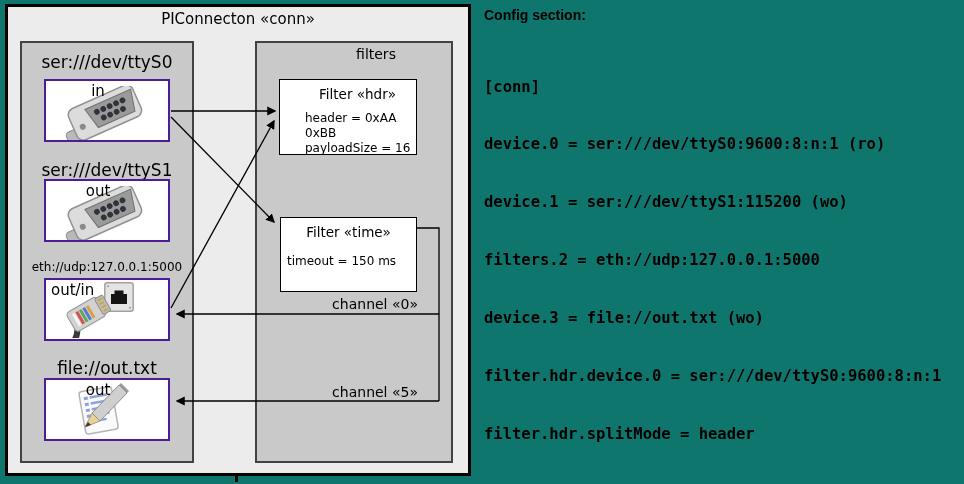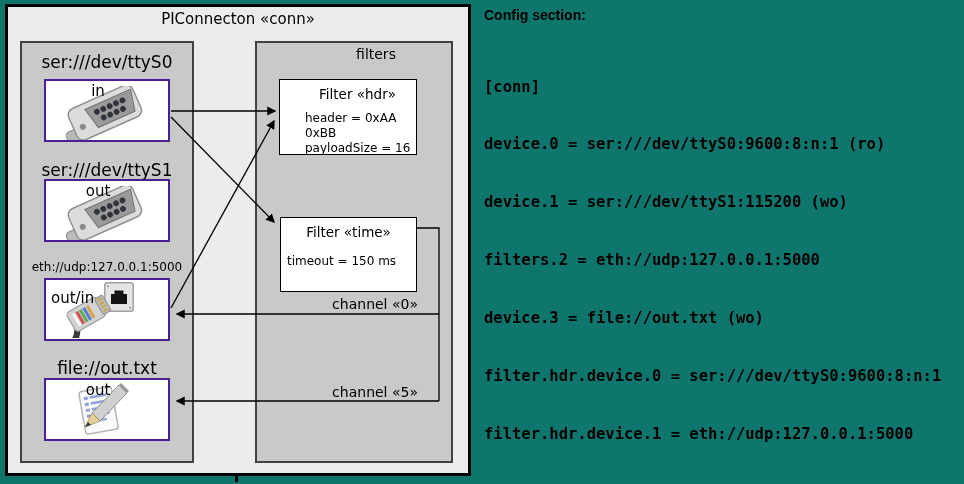--- a/index.html
+++ b/index.html
@@ -18,21 +18,21 @@
            border:2px solid #424242; }
   .devices-panel { left:12px; width:174px; }
   .filters-panel { left:247px; width:198px; }
 
   .device-label { position:absolute; left:0; width:100%; text-align:center; font-size:17px; }
   .device-label.small { font-size:12px; }
   .device-box { position:absolute; left:22px; width:126px; height:63px;
                 background:#ffffff; border:2px solid #4c1d95; }
   .mode-label { position:absolute; top:1px; left:0; width:100%; text-align:center;
                 font-size:15px; padding-right:18px; z-index:3; }
-  .mode-label.corner { text-align:left; padding:8px 0 0 5px; width:auto; }
+  .mode-label.corner { text-align:left; padding:0 0 0 5px; width:auto; }
   .dev-icon { position:absolute; z-index:1; }
 
   .filters-title { position:absolute; top:3px; left:0; width:100%; text-align:center;
                    font-size:14px;padding-left:44px; }
   .filter-box { position:absolute; background:#ffffff; border:1px solid #000; z-index:2; }
   .filter-hdr  { left:22px; top:36px; width:138px; height:76px;padding-left:19px; }
   .filter-time { left:23px; top:132px; width:137px; height:75px;margin-top:42px; }
   .filter-title { text-align:center; margin-top:6px; font-size:13.5px; }
   .filter-props { margin:9px 0 0 6px; font-size:12px; line-height:15px; }
   .filter-time .filter-props { margin-top:14px; }
@@ -210,21 +210,20 @@
 
   <div class="config">
     <div class="config-heading">Config section:</div>
     <div class="config-lines">
       <div>[conn]</div>
       <div>device.0 = ser:///dev/ttyS0:9600:8:n:1 (ro)</div>
       <div>device.1 = ser:///dev/ttyS1:115200 (wo)</div>
       <div>filters.2 = eth://udp:127.0.0.1:5000</div>
       <div>device.3 = file://out.txt (wo)</div>
       <div>filter.hdr.device.0 = ser:///dev/ttyS0:9600:8:n:1</div>
-      <div>filter.hdr.device.1 = eth://udp:127.0.0.1:5000</div>
       <div>filter.hdr.splitMode = header</div>
       
       
       
       
       
       
       
       
       

